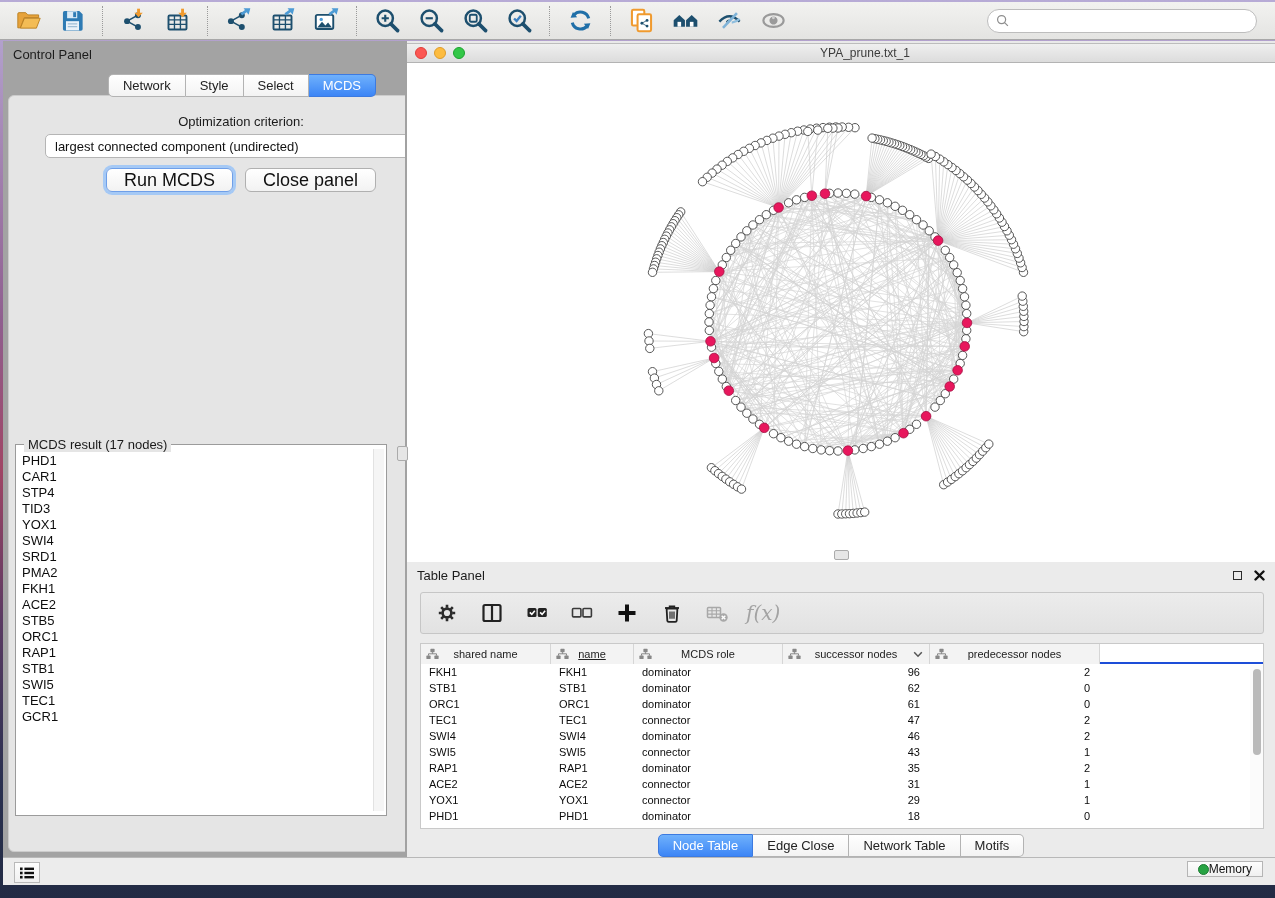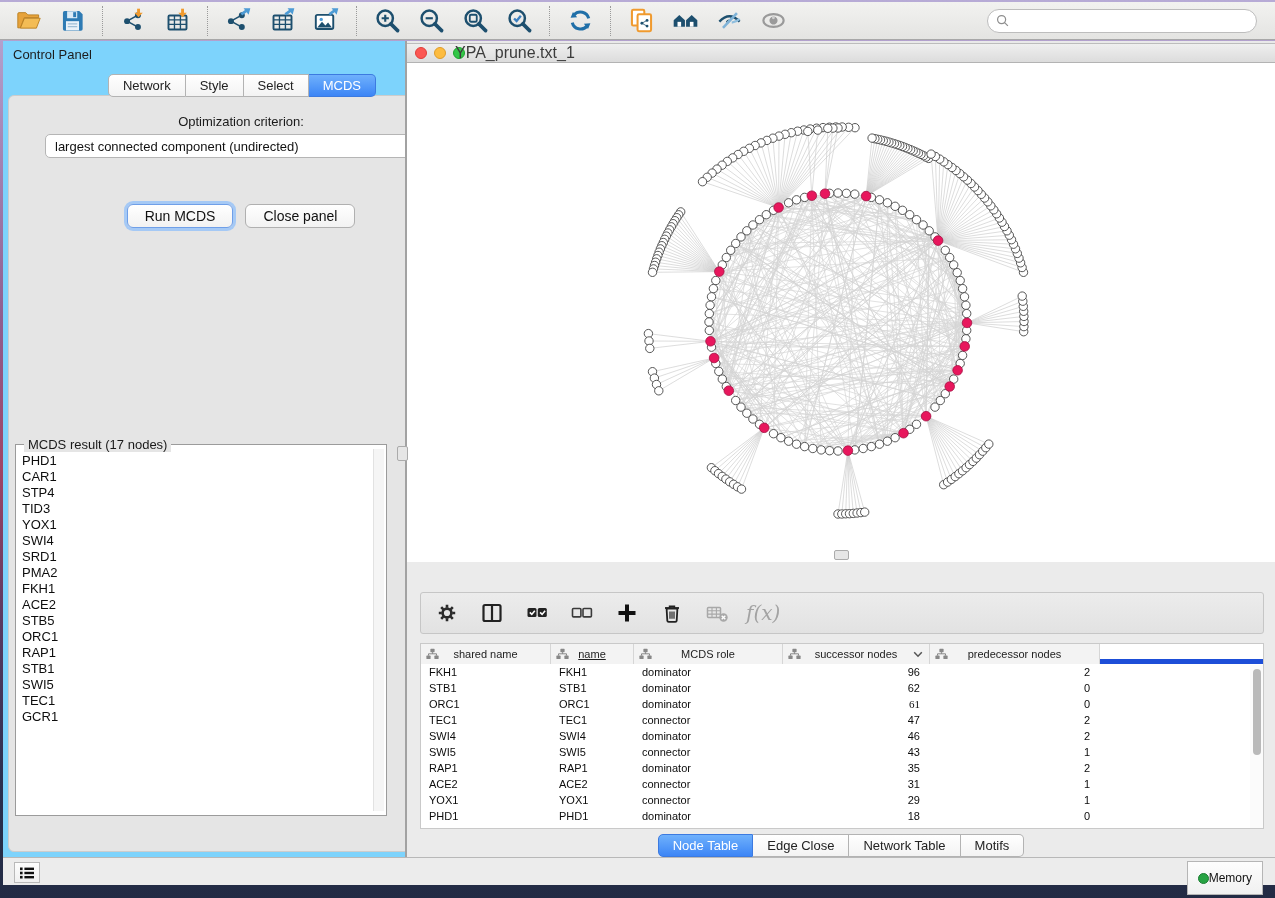--- a/index.html
+++ b/index.html
@@ -18,21 +18,21 @@
   .tb-btn { width:36px; height:32px; display:flex; align-items:center; justify-content:center;
     background:transparent; border:none; cursor:default; }
   .tb-btn svg { width:27px; height:27px; }
   #toolbar-spacer { flex:1; }
   #search-box { width:270px; height:24px; background:#fff; border:1px solid #bdbdbd;
     border-radius:13px; display:flex; align-items:center; padding:0 8px; margin-right:8px; }
   #search-box svg { width:14px; height:14px; margin-right:6px; }
   #search-input { border:none; outline:none; flex:1; font-size:12px; background:transparent; }
 
   
-  #control-panel { position:absolute; top:41px; left:3px; width:478px; bottom:41px; background:#7dd3fc; }
+  #control-panel { position:absolute; top:41px; left:3px; width:478px; bottom:41px; background:#a3a3a3; }
   .panel-header { height:26px; display:flex; align-items:center; padding:0 10px; font-size:13px; color:#1c1c1c; }
   .panel-header .ph-title { flex:1; }
   .ph-float { width:9px; height:9px; border:1.6px solid #2b2b2b; display:inline-block; margin-right:12px; }
   .ph-close { font-size:13px; font-weight:bold; color:#111; line-height:9px; }
   .seg { display:flex; }
   .seg button { font-size:13px; padding:3px 14px; background:linear-gradient(#ffffff,#f3f3f3);
     border:1px solid #b3b3b3; border-left-width:0; color:#222; height:23px; }
   .seg button:first-child { border-left-width:1px; border-radius:5px 0 0 5px; }
   .seg button:last-child { border-radius:0 5px 5px 0; }
   .seg button.active { background:linear-gradient(#6fb1fc,#3c85f6); color:#fff; border-color:#3c7ae0; }
@@ -42,22 +42,22 @@
   #opt-label { position:absolute; top:18px; left:0; right:0; text-align:center; font-size:13px; color:#1a1a1a; }
   #opt-select { position:absolute; top:38px; left:36px; right:40px; height:24px; background:#fff;
     border:1px solid #b5b5b5; border-radius:5px; display:flex; align-items:center; font-size:13px; }
   #opt-select .opt-text { flex:1; padding-left:9px; white-space:nowrap; overflow:hidden; }
   .stepper { width:19px; height:20px; margin-right:2px; border-radius:4px;
     background:linear-gradient(#6db0fc,#2f7cf0); display:flex; flex-direction:column;
     align-items:center; justify-content:center; gap:1px; }
   .stepper i { width:0; height:0; border-left:3.5px solid transparent; border-right:3.5px solid transparent; }
   .stepper .up { border-bottom:4px solid #fff; } .stepper .dn { border-top:4px solid #fff; }
   .cp-buttons { position:absolute; top:72px; left:0; right:0; display:flex; justify-content:center; gap:12px; }
-  .mac-btn { font-size:14px; height:24px; padding:0 17px; background:linear-gradient(#ffffff,#f2f2f2);
-    border:1px solid #b0b0b0; border-radius:6px; color:#111;margin-top:36px; }
+  .mac-btn { font-size:18px; height:24px; padding:0 17px; background:linear-gradient(#ffffff,#f2f2f2);
+    border:1px solid #b0b0b0; border-radius:6px; color:#111; }
   .mac-btn.focus { box-shadow:0 0 0 3px #a5c9f5; border-color:#6f9fe8; }
   #mcds-group { position:absolute; left:6px; top:348px; width:372px; height:372px;
     border:1px solid #9b9b9b; background:#fff; }
   #mcds-legend { position:absolute; top:-8px; left:8px; background:#e5e5e5; padding:0 4px;
     font-size:13px; color:#1a1a1a; }
   #mcds-list { position:absolute; inset:8px 14px 4px 6px; overflow:hidden; }
   .mcds-item { font-size:13px; line-height:16px; color:#0d0d0d; }
   #mcds-scroll { position:absolute; top:4px; bottom:4px; right:2px; width:11px; background:#f5f5f5;
     border-left:1px solid #e2e2e2; }
 
@@ -65,57 +65,57 @@
   #right-region { position:absolute; top:41px; left:405px; right:0; bottom:41px;
     border-left:2px solid #a2a2a2; background:#e9e9e9; }
   #network-window { position:absolute; top:2px; left:0; right:0; height:519px; background:#fff;
     border-top:1px solid #bcbcbc; }
   #net-titlebar { height:19px; background:linear-gradient(#efefef,#dcdcdc); border-bottom:1px solid #b3b3b3;
     display:flex; align-items:center; padding:0 8px; position:relative; }
   .light { width:12px; height:12px; border-radius:50%; margin-right:7px; }
   .light.red { background:#fc5753; border:0.5px solid #df3e3a; }
   .light.yellow { background:#fdbc40; border:0.5px solid #de9c2b; }
   .light.green { background:#33c748; border:0.5px solid #1da32f; }
-  #net-title { position:absolute; left:0; right:0; text-align:left; font-size:16px; color:#3c3c3c;padding-left:48px; }
+  #net-title { position:absolute; left:0; right:0; text-align:center; font-size:12px; color:#3c3c3c;padding-left:48px; }
   #net-canvas { position:absolute; top:20px; left:0; right:0; bottom:0; background:#fff; overflow:hidden; }
 
   .splitter-grip { position:absolute; background:#e6e6e6; border:1px solid #ababab; border-radius:2px; z-index:5; }
   #v-grip { left:397px; top:446px; width:11px; height:15px; }
   #h-grip { top:509px; left:50%; margin-left:-7px; width:15px; height:10px; }
 
   
   #table-panel { position:absolute; top:521px; left:0; right:0; bottom:0; background:#ebebeb; }
   #tp-toolbar { position:absolute; top:30px; left:13px; right:11px; height:42px;
     background:linear-gradient(#ececec,#e2e2e2); border:1px solid #c6c6c6; border-radius:3px;
     display:flex; align-items:center; padding:0 10px; gap:13px; }
   .tpt-btn { width:32px; height:34px; display:flex; align-items:center; justify-content:center; background:none; border:none; }
   .tpt-btn svg { width:22px; height:22px; }
   .fx-label { font-family:"DejaVu Serif", serif; font-style:italic; font-size:20px; color:#a3a3a3; }
   #tp-table { position:absolute; top:81px; left:13px; right:11px; height:186px; background:#fff;
     border:1px solid #c9c9c9; overflow:hidden; }
-  #tp-header { display:flex; height:20px; border-bottom:5px solid #1d4ed8; }
+  #tp-header { display:flex; height:20px; border-bottom:2px solid #1d4ed8; }
   .th-cell { position:relative; background:#f3f3f3; border-right:1px solid #d6d6d6; height:20px;
     display:flex; align-items:center; justify-content:center; font-size:11px; color:#222; }
   .th-cell .tree-ic { position:absolute; left:5px; top:4px; }
   .th-cell .sort-ic { position:absolute; right:6px; top:7px; }
   .t-row { display:flex; height:16px; }
   .t-cell { font-size:11px; line-height:16px; color:#0c0c0c; white-space:nowrap; overflow:hidden; }
   .t-cell.left { padding-left:8px; text-align:left; }
   .t-cell.right { padding-right:10px; text-align:right; }
   #tp-vscroll { position:absolute; top:21px; right:0; width:13px; bottom:0; background:#fbfbfb; }
   #tp-vthumb { position:absolute; left:2.5px; width:8px; top:4px; height:86px; background:#b9b9b9; border-radius:4px; }
   #tp-tabs-row { position:absolute; top:272px; left:0; right:0; display:flex; justify-content:center; }
 
   
   #status-bar { position:absolute; left:3px; right:0; bottom:13px; height:28px; background:#ececec;
     border-top:1px solid #b8b8b8; }
   #sb-list-btn { position:absolute; left:11px; top:4px; width:26px; height:21px;
     background:linear-gradient(#fdfdfd,#f0f0f0); border:1px solid #b9b9b9;
     display:flex; align-items:center; justify-content:center; }
-  #memory-btn { position:absolute; right:12px; top:3px; height:34px; padding:0 10px;
+  #memory-btn { position:absolute; right:12px; top:3px; height:16px; padding:0 10px;
     background:linear-gradient(#fdfdfd,#f0f0f0); border:1px solid #b5b5b5;
     display:flex; align-items:center; gap:0; font-size:12px; color:#111; }
   .mem-dot { width:11px; height:11px; border-radius:50%; background:#27a343; border:1px solid #1c7c32; }
 </style>
 </head>
 <body>
 
 <div id="toolbar">
   <div id="tb-icons" style="display: flex; align-items: center;">
       <div class="tb-group">
@@ -1097,20 +1097,27 @@
             <circle cx="321.8" cy="326.7" r="4.8"></circle>
             <circle cx="307.1" cy="294.0" r="4.8"></circle>
             <circle cx="303.5" cy="277.3" r="4.8"></circle>
             <circle cx="312.3" cy="207.6" r="4.8"></circle>
           </g>
      </svg></div>
   </div>
   <div id="h-grip" class="splitter-grip"></div>
 
   <div id="table-panel">
+    <div class="panel-header">
+      <span class="ph-title">Table Panel</span>
+      <span class="ph-float"></span>
+      <svg class="ph-close" width="11" height="11" viewBox="0 0 11 11">
+        <path d="M1.5 1.5 L9.5 9.5 M9.5 1.5 L1.5 9.5" stroke="#111" stroke-width="2.4" stroke-linecap="round"></path>
+      </svg>
+    </div>
     <div id="tp-toolbar">
         <button class="tpt-btn">
           <svg viewBox="0 0 22 22">
             <g fill="none" stroke="#2b2b2b" stroke-width="2.6">
               <circle cx="11" cy="11" r="4.4"></circle>
               <path d="M11 2.8v3 M11 16.2v3 M2.8 11h3 M16.2 11h3 M5.2 5.2l2.1 2.1 M14.7 14.7l2.1 2.1 M16.8 5.2l-2.1 2.1 M7.3 14.7l-2.1 2.1"></path>
             </g>
           </svg>
         </button>
         <button class="tpt-btn">
@@ -1231,21 +1238,21 @@
             <div class="t-cell left" style="width: 130px;">STB1</div>
             <div class="t-cell left" style="width: 83px;">STB1</div>
             <div class="t-cell left" style="width: 149px;">dominator</div>
             <div class="t-cell right" style="width: 147px;">62</div>
             <div class="t-cell right" style="width: 170px;">0</div>
           </div>
           <div class="t-row">
             <div class="t-cell left" style="width: 130px;">ORC1</div>
             <div class="t-cell left" style="width: 83px;">ORC1</div>
             <div class="t-cell left" style="width: 149px;">dominator</div>
-            <div class="t-cell right" style="width: 147px; font-family: Liberation Serif, serif;">61</div>
+            <div class="t-cell right" style="width: 147px;">61</div>
             <div class="t-cell right" style="width: 170px;">0</div>
           </div>
           <div class="t-row">
             <div class="t-cell left" style="width: 130px;">TEC1</div>
             <div class="t-cell left" style="width: 83px;">TEC1</div>
             <div class="t-cell left" style="width: 149px;">connector</div>
             <div class="t-cell right" style="width: 147px;">47</div>
             <div class="t-cell right" style="width: 170px;">2</div>
           </div>
           <div class="t-row">

